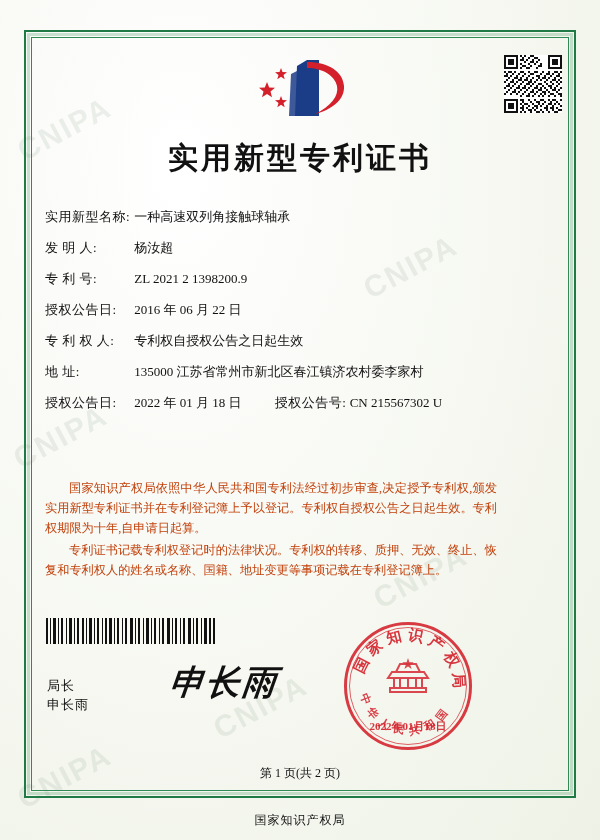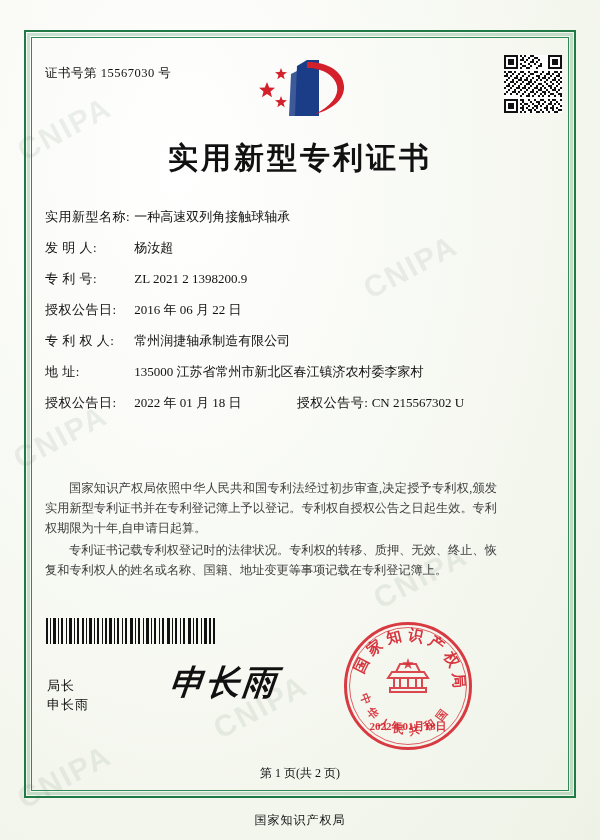--- a/index.html
+++ b/index.html
@@ -108,31 +108,31 @@
     display: inline-block;
     width: 86px;
     letter-spacing: 0.5px;
   }
   .f-value {
     display: inline-block;
   }
   .row-double .f-label { width: 86px; }
   .second-label {
     display: inline-block;
-    margin-left: 52px;
+    margin-left: 30px;
     letter-spacing: 0.5px;
   }
   
   .paras {
     position: absolute;
     left: 45px; top: 478px;
     width: 452px;
     font-size: 12.2px;
     line-height: 20px;
-    color: #404040;
+    color: #c2410c;
     text-align: justify;
   }
   .paras p {
     margin: 0 0 2px 0;
     text-indent: 24px;
   }
   
   .barcode {
     position: absolute;
     left: 46px; top: 618px;
@@ -236,21 +236,20 @@
   <div class="watermark" style="left:360px; top:250px;">CNIPA</div>
   <div class="watermark" style="left:10px; top:420px;">CNIPA</div>
   <div class="watermark" style="left:370px; top:560px;">CNIPA</div>
   <div class="watermark" style="left:14px; top:760px;">CNIPA</div>
   <div class="watermark" style="left:210px; top:690px;">CNIPA</div>
 
   <div class="frame-outer"></div>
   <div class="frame-guilloche"></div>
   <div class="frame-inner"></div>
 
-  <div class="cert-no">证书号第 15567030 号</div>
 
   <div class="logo">
     <svg viewBox="0 0 115 72" width="115" height="72">
       <path d="M62 8 L62 64 L74 64 L74 8 Z" fill="#1b3c87"></path>
       <path d="M62 10 C84 10, 98 20, 99 34 C100 48, 86 58, 70 62 C86 54, 94 44, 92 34 C90 24, 78 16, 62 16 Z" fill="#d4202a"></path>
       <path d="M52 14 L62 8 L62 64 L50 64 Z" fill="#1b3c87"></path>
       <path d="M46 22 L58 16 L58 64 L44 64 Z" fill="#1b3c87" opacity="0.85"></path>
       <g fill="#d4202a">
         <polygon points="22,30 24.2,35.5 30,35.8 25.5,39.5 27,45.2 22,42 17,45.2 18.5,39.5 14,35.8 19.8,35.5"></polygon>
         <polygon points="36,16 37.5,20 42,20.3 38.5,23 39.7,27.2 36,24.8 32.3,27.2 33.5,23 30,20.3 34.5,20"></polygon>
@@ -491,21 +490,21 @@
     <div class="field-row">
       <span class="f-label">专 利 号:</span>
       <span class="f-value">ZL 2021 2 1398200.9</span>
     </div>
     <div class="field-row">
       <span class="f-label">授权公告日:</span>
       <span class="f-value">2016 年 06 月 22 日</span>
     </div>
     <div class="field-row">
       <span class="f-label">专 利 权 人:</span>
-      <span class="f-value">常州润捷轴承制造有限公司</span>
+      <span class="f-value">专利权自授权公告之日起生效</span>
     </div>
     <div class="field-row">
       <span class="f-label">地      址:</span>
       <span class="f-value">135000 江苏省常州市新北区春江镇济农村委李家村</span>
     </div>
     <div class="field-row row-double">
       <span class="f-label">授权公告日:</span>
       <span class="f-value">2022 年 01 月 18 日</span>
       <span class="second-label">授权公告号:</span>
       <span class="f-value">CN 215567302 U</span>

